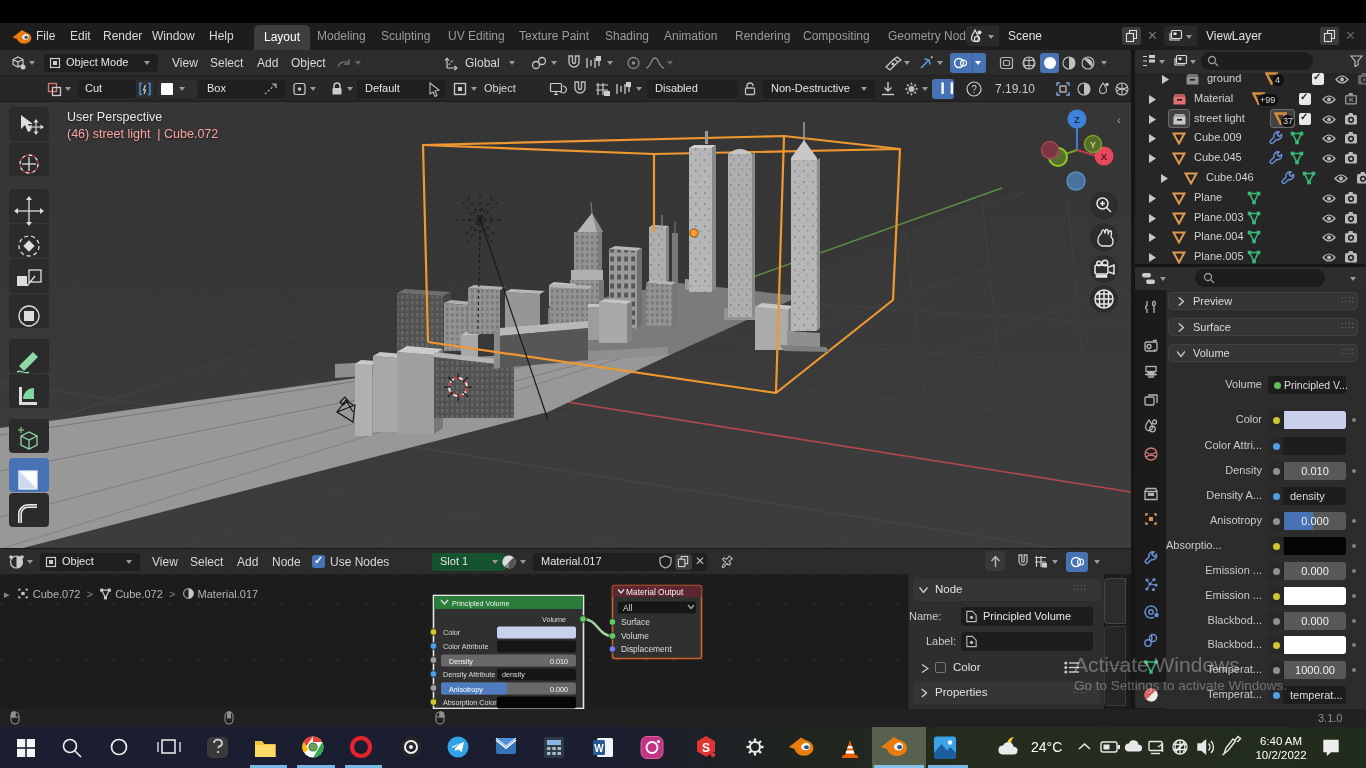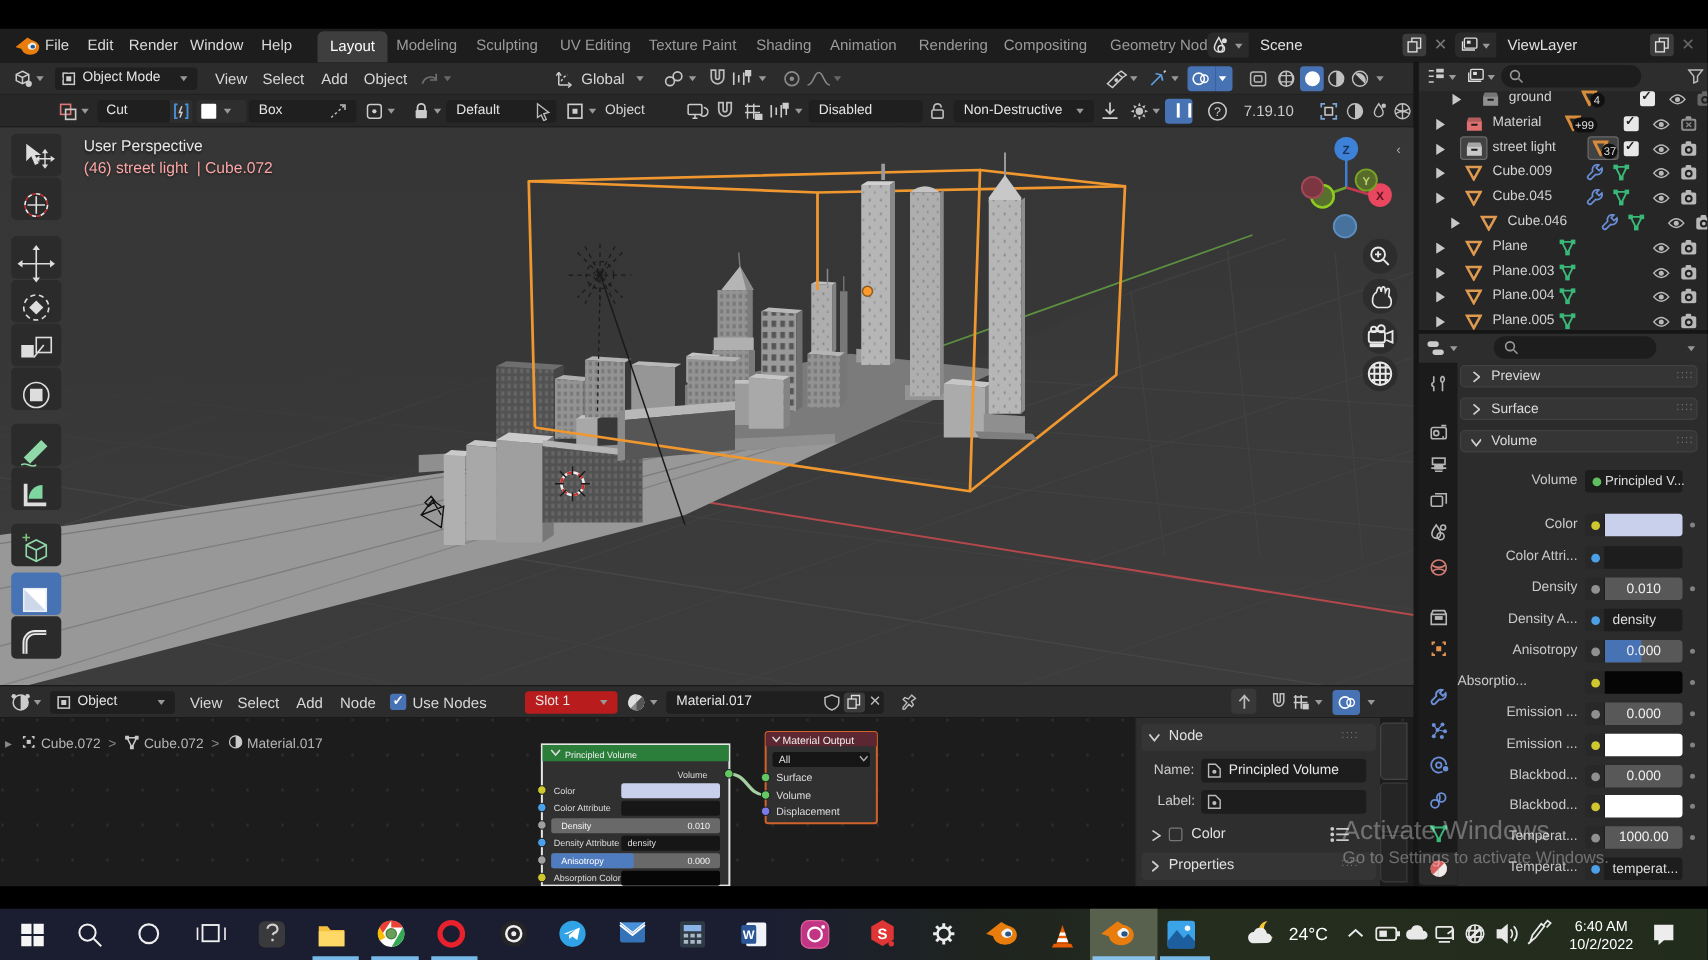--- a/index.html
+++ b/index.html
@@ -687,21 +687,21 @@
  <span class="abs" style="left:22px;top:2px">Object</span>
         <span class="dd abs" style="left:86px;top:7px"></span>
 </div>
 <span class="abs htext" style="left:152px">View</span>
 <span class="abs htext" style="left:190px">Select</span>
 <span class="abs htext" style="left:237px">Add</span>
 <span class="abs htext" style="left:272px">Node</span>
 <div class="abs" style="left:312px;top:6px;width:13px;height:13px;background:#4772b3;border-radius:2.5px"></div>
 <span class="abs" style="left:314px;top:5px;color:#fff;font-size:11px;font-weight:bold">✓</span>
 <span class="abs htext" style="left:330px">Use Nodes</span>
-<div class="abs hfield" style="left:420px;width:74px;background:#b91c1c">
+<div class="abs hfield" style="left:432px;width:74px;background:#14532d">
         <span class="abs" style="left:8px;top:2px">Slot 1</span>
         <span class="dd abs" style="left:60px;top:7px"></span>
       </div>
 <svg class="abs" style="left:501px;top:5px" width="16" height="16" viewBox="0 0 16 16">
         <circle cx="8" cy="8" r="6.5" fill="#888"></circle>
         <path d="M8 1.5 a6.5 6.5 0 0 1 0 13 Z" fill="#ddd"></path>
         <path d="M8 1.5 a6.5 6.5 0 0 0 -4.6 11.1 L8 8 Z" fill="#ddd"></path>
         <path d="M8 14.5 a6.5 6.5 0 0 0 4.6 -11.1 L8 8 Z" fill="#555"></path>
       </svg>
 <span class="dd abs" style="left:520px;top:11px"></span>
@@ -831,21 +831,21 @@
 </div>
 
 <div class="abs" style="left:908px;top:0;width:196px;height:135px;background:#2e2e2e;border-left:1px solid #242424">
  <div class="abs" style="left:4px;top:5px;width:188px;height:22px;background:#353535;border-radius:4px">
   <svg class="abs" style="left:6px;top:7px" width="9" height="8" viewBox="0 0 8 8">
             <path d="M0 1.5 L4 6.5 L8 1.5" fill="none" stroke="#ccc" stroke-width="1.4"></path>
           </svg>
   <span class="abs" style="left:22px;top:4px;color:#e0e0e0;font-size:11.5px">Node</span>
   <span class="abs" style="left:160px;top:3px;color:#777;font-size:9px;letter-spacing:1px">::::</span>
  </div>
- <span class="abs" style="left:14px;top:36px;color:#ccc;font-size:11px">Name:</span>
+ <span class="abs" style="left:0;top:36px;color:#ccc;font-size:11px">Name:</span>
  <div class="abs" style="left:52px;top:33px;width:132px;height:19px;background:#1d1d1d;border-radius:3px">
   <svg class="abs" style="left:4px;top:3px" width="13" height="13" viewBox="0 0 14 14">
             <path d="M2 1.5 h6 l4 4 V12.5 H2 Z" fill="none" stroke="#bbb" stroke-width="1.2"></path>
             <circle cx="7" cy="8" r="1.8" fill="#bbb"></circle>
           </svg>
   <span class="abs" style="left:22px;top:3px;color:#e8e8e8;font-size:11px">Principled Volume</span>
  </div>
  <span class="abs" style="left:17px;top:61px;color:#ccc;font-size:11px">Label:</span>
  <div class="abs" style="left:52px;top:58px;width:132px;height:19px;background:#1d1d1d;border-radius:3px">
   <svg class="abs" style="left:4px;top:3px" width="13" height="13" viewBox="0 0 14 14">
@@ -1435,20 +1435,39 @@
 <div class="abs" style="left:0;top:396px;width:200px;height:18px">
           <span class="abs" style="left:0;top:2px;width:96px;text-align:right;display:inline-block">Temperat...</span>
           <div class="abs" style="left:102px;top:0;width:16px;height:18px;background:#282828;border-radius:3px 0 0 3px;border-right:1px solid #1f1f1f">
             <div class="abs" style="left:4.5px;top:5.5px;width:7px;height:7px;border-radius:50%;background:#4ba0e8"></div>
           </div>
           <div class="abs" style="left:118px;top:0;width:62px;height:18px;background:#1d1d1d;border-radius:0 3px 3px 0">
             <span class="abs" style="left:6px;top:2.5px;color:#ddd">temperat...</span>
           </div>
         </div>
       </div>
+</div>
+<div class="abs" id="statusbar">
+<svg class="abs" style="left:10px;top:2px" width="500" height="14" viewBox="0 0 500 14">
+<g fill="none" stroke="#8f8f8f" stroke-width="1.1">
+<rect x="1" y="1" width="8" height="12" rx="4"></rect>
+          <path d="M5 1 v5 M1 6 h8"></path>
+          <path d="M1.5 2 a4 4 0 0 1 3.5 -1 v5 h-4 Z" fill="#8f8f8f"></path>
+<g transform="translate(214,0)">
+            <rect x="1" y="1" width="8" height="12" rx="4"></rect>
+            <rect x="3.5" y="1" width="3" height="6" fill="#8f8f8f"></rect>
+          </g>
+<g transform="translate(425,0)">
+            <rect x="1" y="1" width="8" height="12" rx="4"></rect>
+            <path d="M5 1 v5 M1 6 h8"></path>
+            <path d="M8.5 2 a4 4 0 0 0 -3.5 -1 v5 h4 Z" fill="#8f8f8f"></path>
+          </g>
+</g>
+</svg>
+<span class="abs" style="left:1318px;top:3px;color:#8f8f8f">3.1.0</span>
 </div>
 <div class="abs" id="taskbar">
 <div class="abs" style="left:872px;top:0;width:54px;height:41px;background:#57614d"></div>
 <div class="abs" style="left:250px;top:38px;width:37px;height:3px;background:#76b9e8"></div>
 <div class="abs" style="left:297px;top:38px;width:38px;height:3px;background:#76b9e8"></div>
 <div class="abs" style="left:345px;top:38px;width:37px;height:3px;background:#76b9e8"></div>
 <div class="abs" style="left:874px;top:38px;width:50px;height:3px;background:#87c1ea"></div>
 <div class="abs" style="left:928px;top:38px;width:40px;height:3px;background:#76b9e8"></div>
 <svg class="abs" style="left:0;top:0" width="1366" height="41" viewBox="0 0 1366 41">
 <g>

